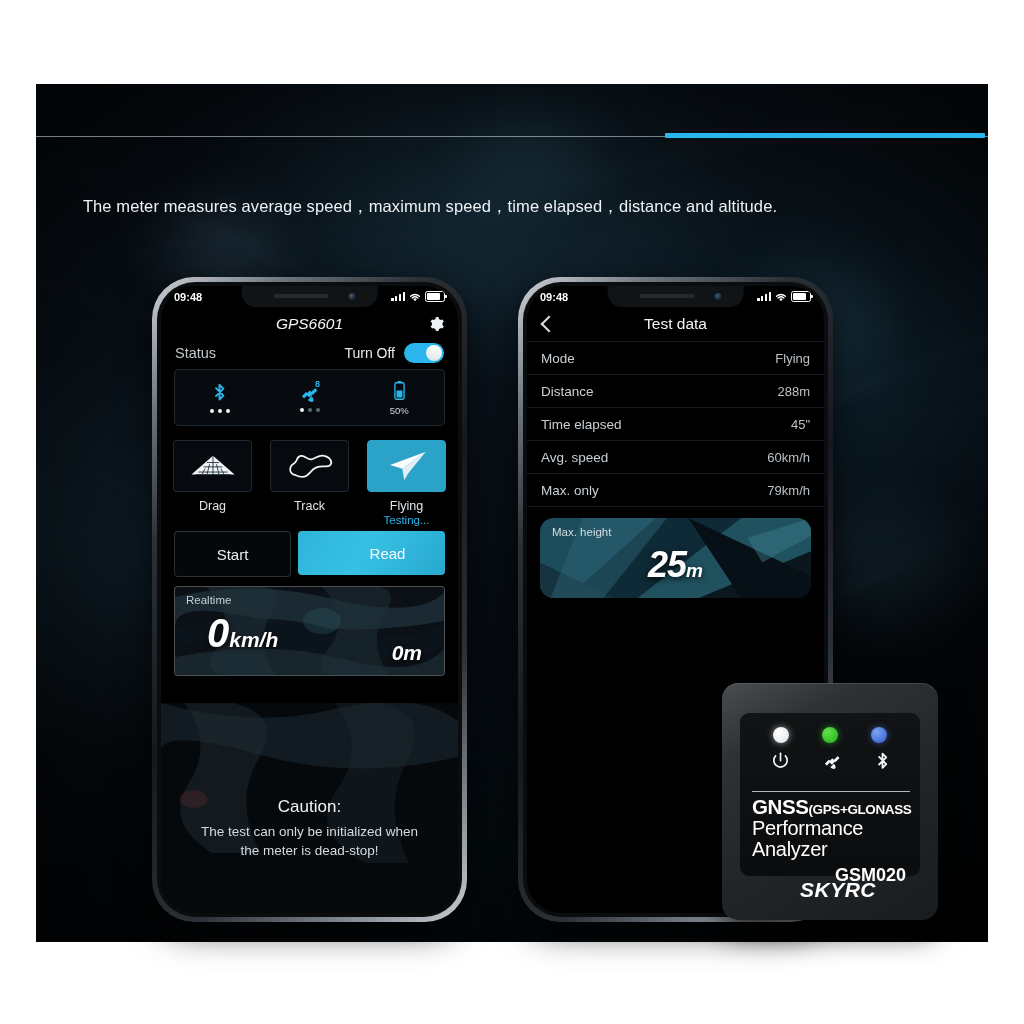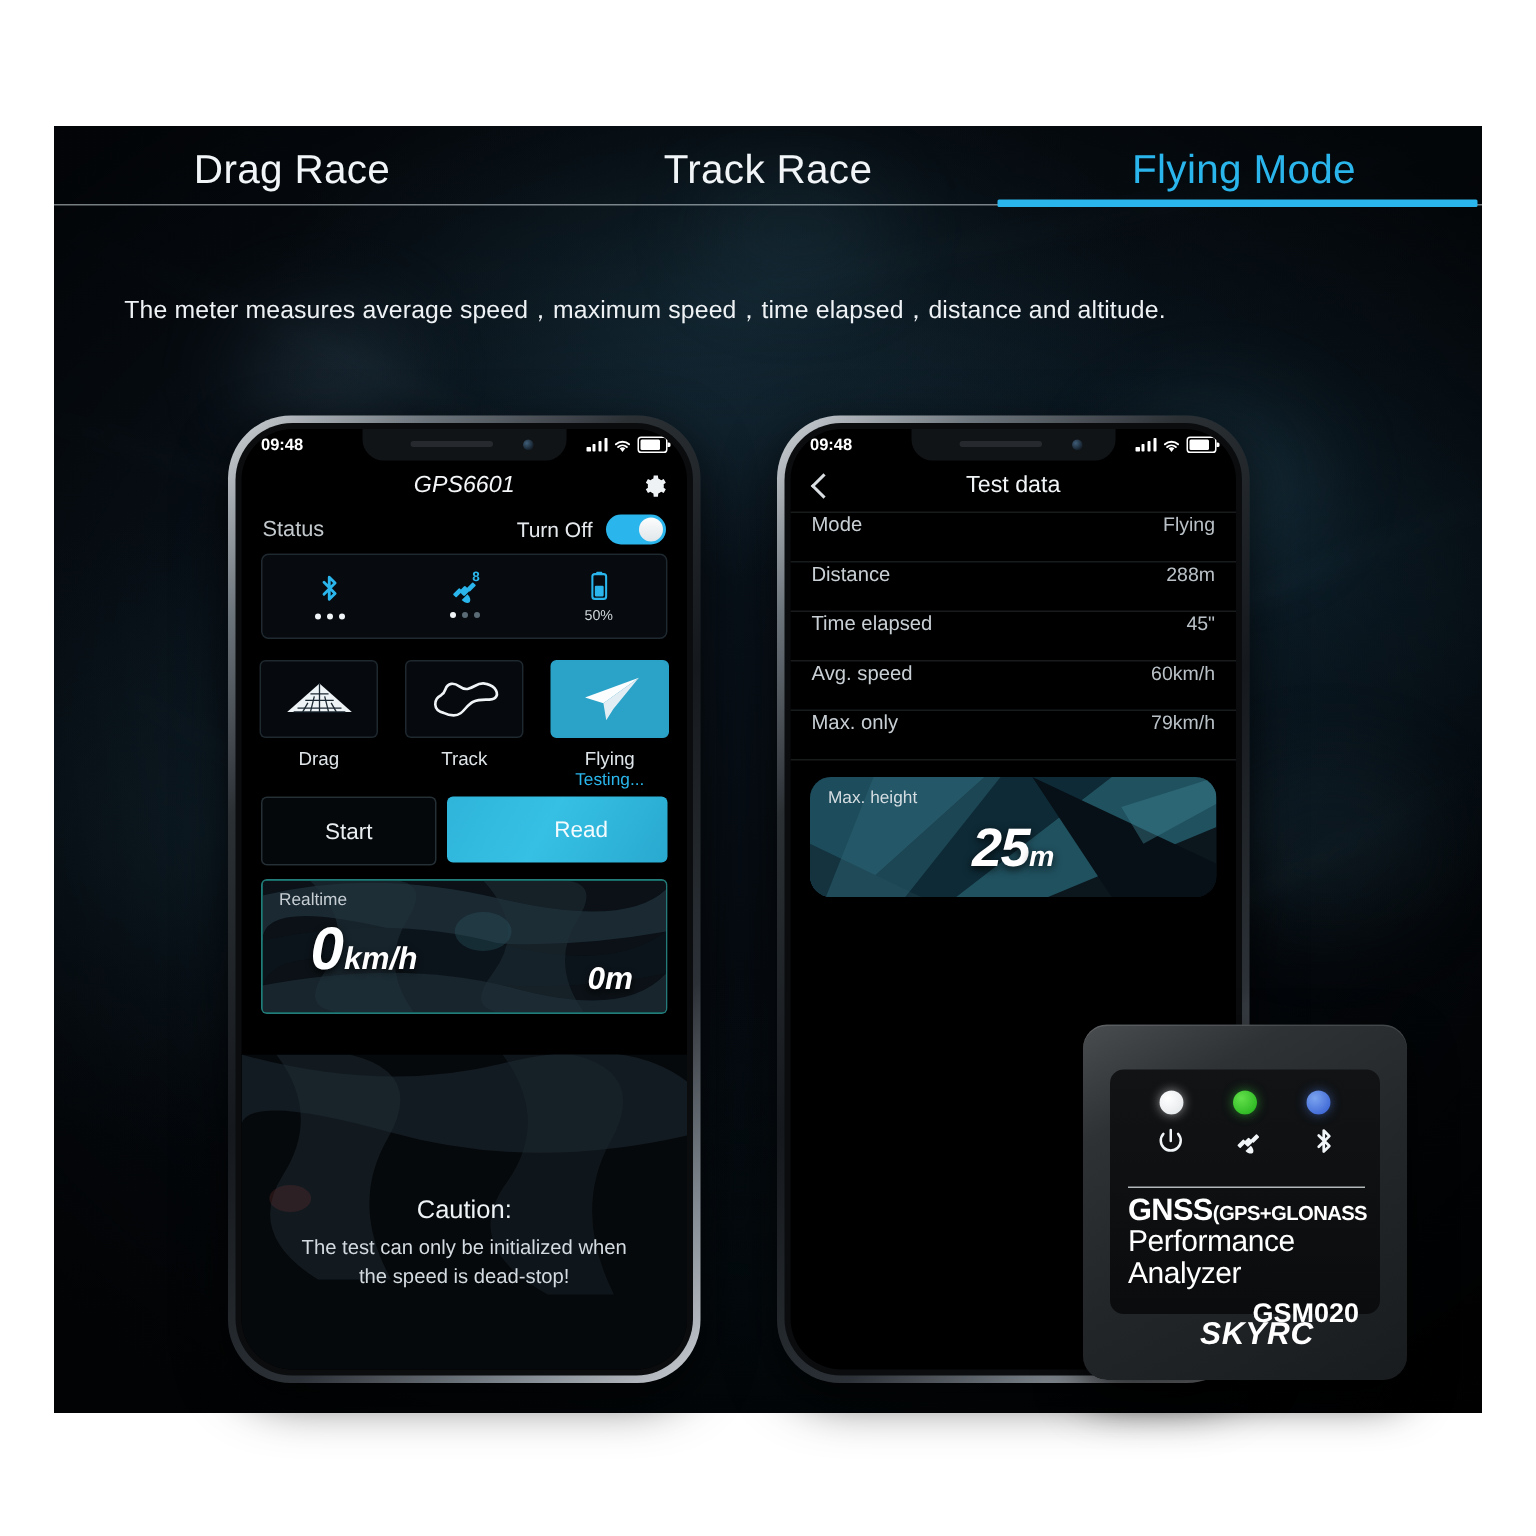--- a/index.html
+++ b/index.html
@@ -96,38 +96,38 @@
   .modelbl{margin-top:7px;color:#dfe5e9;font-size:12.5px;}
   .modesub{color:#2ab6ec;font-size:11.5px;margin-top:1px;}
 
   .actions{display:flex;gap:7px;margin:5px 13px 0 13px;}
   .btn{flex:1;height:44px;border-radius:4px;display:flex;align-items:center;justify-content:center;
        font-size:15px;color:#e9eef1;}
   .btn.ghost{border:1px solid rgba(120,150,170,.28);background:rgba(10,18,24,.45);}
   .btn.primary{background:linear-gradient(120deg,#2fb4da 0%,#36c0e4 45%,#29a9cf 100%);color:#f4fbfe;padding-left:32px;}
 
   .realtime{margin:9px 13px 0 13px;height:88px;border:1px solid rgba(120,150,170,.20);border-radius:4px;
-     position:relative;overflow:hidden;background:#0f766e;}
+     position:relative;overflow:hidden;background:#404040;}
   .rt-lbl{position:absolute;left:11px;top:7px;color:#c6ced3;font-size:11.5px;z-index:3;}
   .rt-speed{position:absolute;left:32px;top:24px;z-index:3;color:#fff;font-style:italic;font-weight:bold;
      text-shadow:0 2px 5px rgba(0,0,0,.8);}
   .rt-speed .num{font-size:40px;letter-spacing:-1px;}
   .rt-speed .unit{font-size:21px;margin-left:1px;}
   .rt-dist{position:absolute;right:22px;bottom:10px;z-index:3;color:#fff;font-style:italic;font-weight:bold;
      font-size:21px;text-shadow:0 2px 5px rgba(0,0,0,.8);}
 
   .caution{position:absolute;left:0;right:0;bottom:52px;text-align:center;z-index:3;}
   .caution .h{color:#eef3f6;font-size:17px;margin-bottom:5px;}
   .caution .l{color:#d3dbe0;font-size:13.5px;line-height:1.45;}
 
   
   .p2-title{position:relative;height:34px;display:flex;align-items:center;justify-content:center;color:#f2f5f7;font-size:15.5px;}
   .p2-back{position:absolute;left:16px;top:50%;transform:translateY(-50%) rotate(45deg);
      width:10px;height:10px;border-left:2px solid #d8dee2;border-bottom:2px solid #d8dee2;}
-  .drow{display:flex;justify-content:space-between;height:32px;padding:0 14px;
+  .drow{display:flex;align-items:center;justify-content:space-between;height:32px;padding:0 14px;
      border-top:1px solid rgba(150,165,175,.16);}
   .drow .k{color:#c9d0d5;font-size:13.5px;}
   .drow .v{color:#b9c1c7;font-size:13px;}
   .dsep{height:1px;background:rgba(150,165,175,.16);}
 
   .maxh{margin:11px 13px 18px 13px;height:80px;border-radius:14px;position:relative;overflow:hidden;background:#0c161c;}
   .maxh-lbl{position:absolute;left:12px;top:8px;color:#d5dde2;font-size:11.5px;z-index:4;}
   .maxh-val{position:absolute;left:50%;top:26px;transform:translateX(-50%);z-index:4;color:#fff;
      font-style:italic;font-weight:bold;text-shadow:0 2px 6px rgba(0,0,0,.85);}
   .maxh-val .num{font-size:36px;letter-spacing:-1px;}
@@ -167,25 +167,20 @@
     <div class="glow g4"></div>
     <div class="streak s1"></div>
     <div class="streak s2"></div>
     <div class="streak s3"></div>
     <div class="streak s4"></div>
     <div class="streak s5"></div>
     <div class="streak s6"></div>
     <div class="vign"></div>
   </div>
 
-  <div class="tabs">
-    <div class="tab">Drag Race</div>
-    <div class="tab">Track Race</div>
-    <div class="tab active">Flying Mode</div>
-  </div>
   <div class="tabrule"></div>
   <div class="tabactive-bar" style="left:665px;width:320px;"></div>
 
   <div class="subtitle">The meter measures average speed，maximum speed，time elapsed，distance and altitude.</div>
 
   <div class="phone" style="left:152px;top:277px;width:305px;height:635px;">
     <div class="inner">
       <div class="screen">
         <div class="notch">
           <div class="spk"></div>
@@ -333,21 +328,21 @@
           <rect width="256" height="210" fill="#06090c"></rect>
           <path d="M0 0 Q80 26 150 6 T256 18 L256 54 Q166 78 86 52 T0 46Z" fill="#151f26" opacity=".85"></path>
           <path d="M20 0 Q46 40 24 80 T44 150 L86 150 Q62 100 84 56 T62 0Z" fill="#1d2b33" opacity=".5"></path>
           <path d="M150 0 Q178 44 152 86 T176 160 L214 160 Q190 104 212 58 T190 0Z" fill="#1d2b33" opacity=".4"></path>
           <ellipse cx="28" cy="96" rx="12" ry="9" fill="#6b3030" opacity=".3"></ellipse>
         </svg>
 
         <div class="caution">
           <div class="h">Caution:</div>
           <div class="l">The test can only be initialized when</div>
-          <div class="l">the speed is dead-stop!</div>
+          <div class="l">the meter is dead-stop!</div>
         </div>
 
       </div>
     </div>
   </div>
 
   <div class="phone" style="left:518px;top:277px;width:305px;height:635px;">
     <div class="inner">
       <div class="screen">
         <div class="notch">

